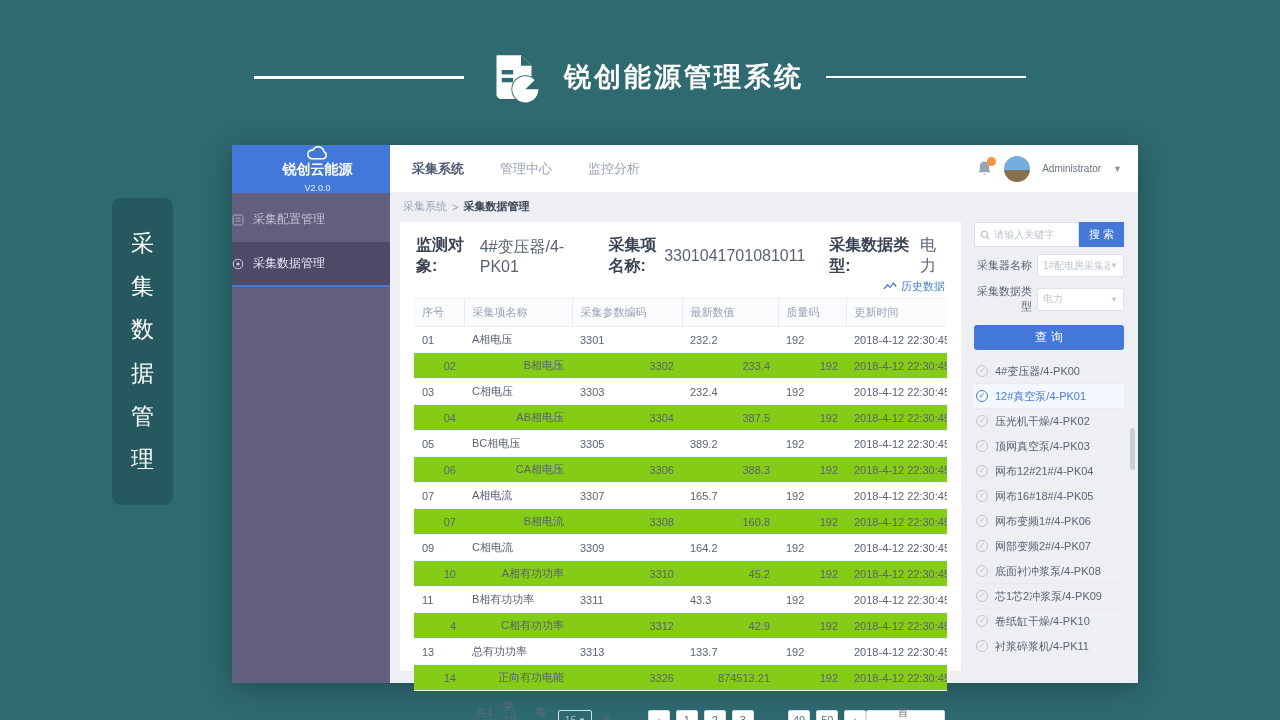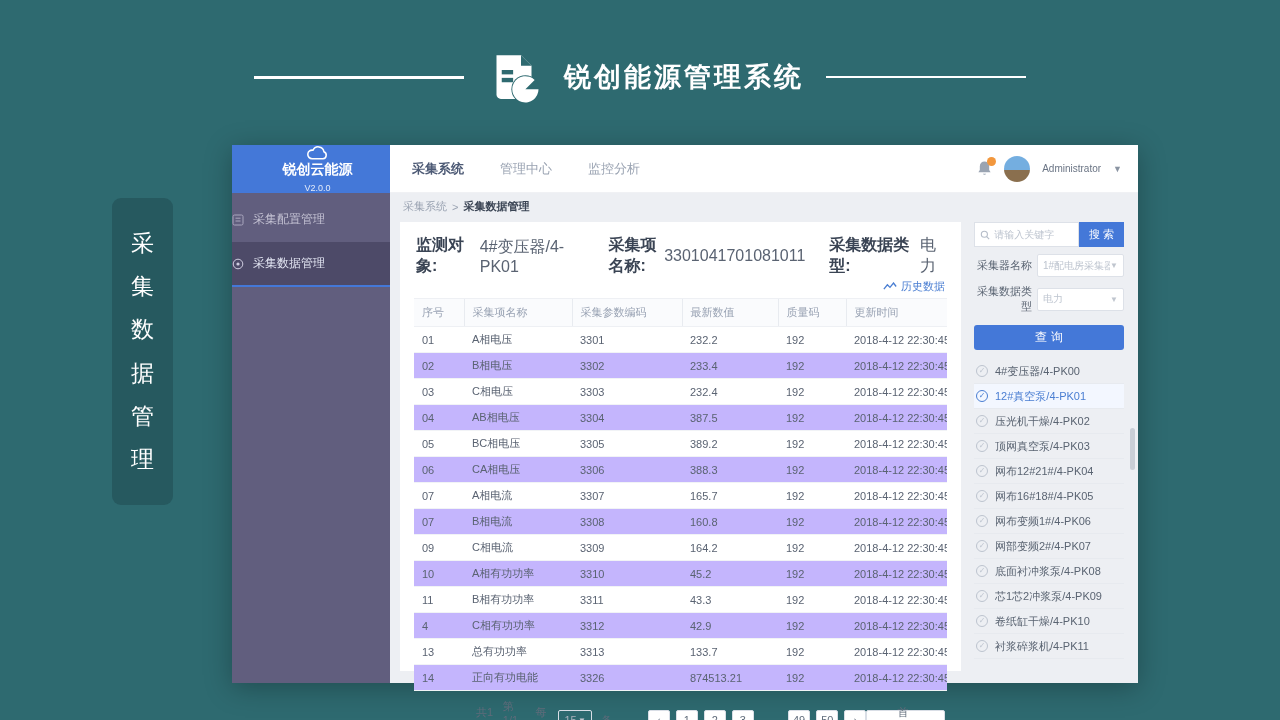--- a/index.html
+++ b/index.html
@@ -63,21 +63,21 @@
   .info-value { color:#5a6372; margin-left:5px; }
   .history { align-self:flex-end; display:flex; align-items:center; gap:4px; color:#4a7ed2;
              font-size:11px; margin:2px 2px 4px 0; cursor:pointer; }
 
   table { width:100%; border-collapse:collapse; font-size:11px; color:#5a6372; table-layout:fixed; }
   th { background:#fafbfd; color:#98a2b3; font-weight:normal; text-align:left; padding:6px 8px;
        border-left:1px solid #e8ebf0; border-top:1px solid #eef0f4; border-bottom:1px solid #eef0f4;
        white-space:nowrap; overflow:hidden; }
   th:first-child { border-left:none; }
   td { padding:5px 8px; border-bottom:1px solid #f1f3f6; white-space:nowrap; overflow:hidden; }
-  tr.even td { background:#c4b5fd; }
+  tr.even td { background:#84cc16;text-align:right; }
 
   .pager { margin-top:auto; display:flex; align-items:center; font-size:11px; color:#5f6b7a;
            padding:8px 2px 2px 62px; }
   .pager-left { display:flex; align-items:center; gap:9px; }
   .pp-box { width:46px; height:20px; border:1px solid #d9dee6; border-radius:2px; display:flex;
             align-items:center; justify-content:space-between; padding:0 5px; color:#aab2bd; cursor:pointer; }
   .pp-caret { font-size:8px; color:#c0c6cf; }
   .pager-pages { display:flex; align-items:center; gap:6px; margin-left:36px; }
   .pg-btn { min-width:22px; height:20px; border:1px solid #d9dee6; border-radius:2px; display:flex;
             align-items:center; justify-content:center; padding:0 4px; color:#5f6b7a; cursor:pointer; background:#fff; }

